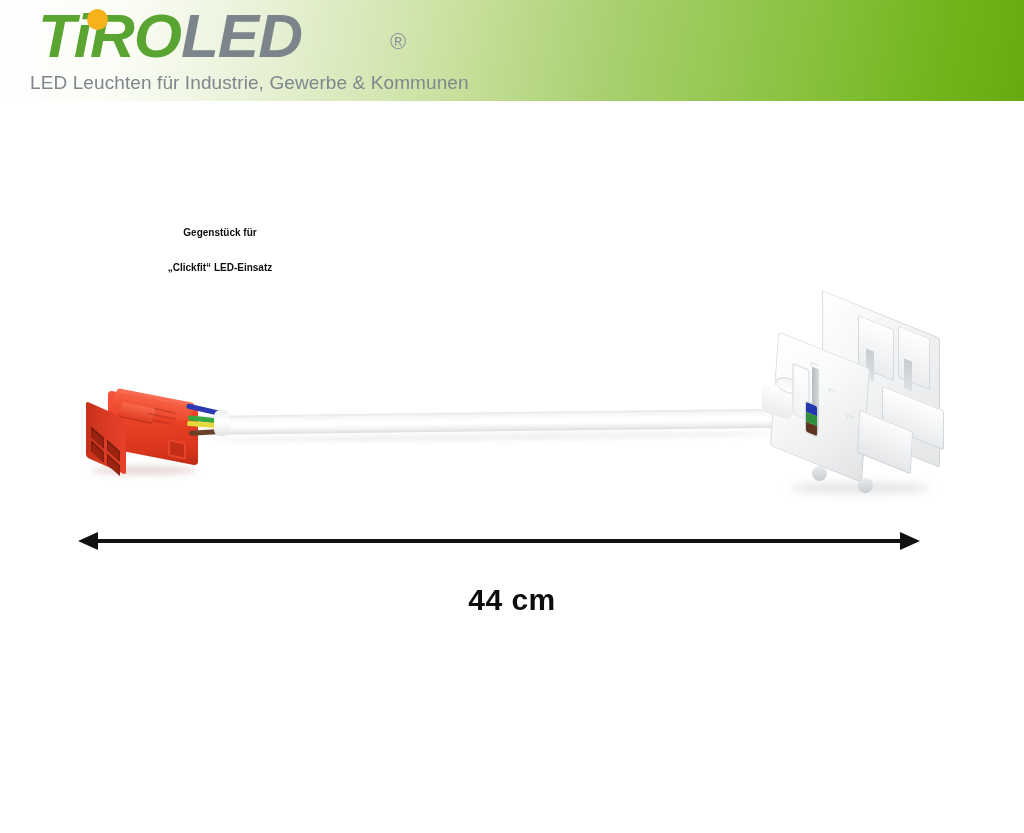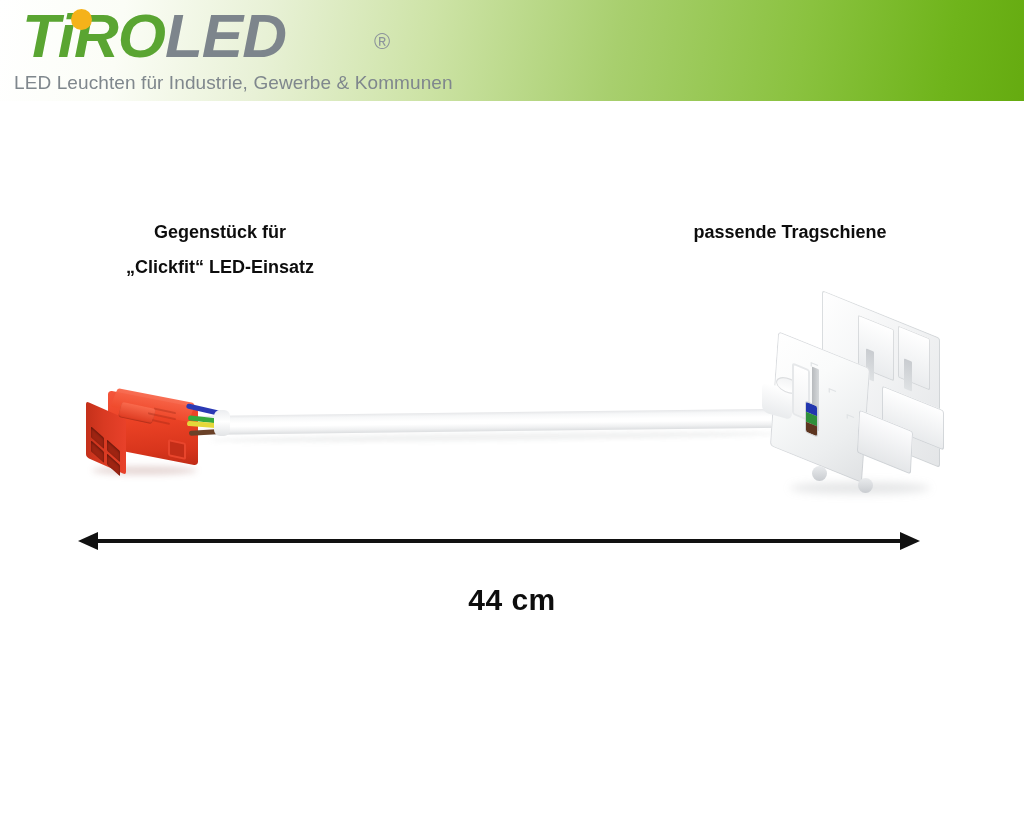--- a/index.html
+++ b/index.html
@@ -29,21 +29,21 @@
         #e8f1d6 26%,
         #cde3a6 42%,
         #a8cf6e 60%,
         #8ac23f 78%,
         #6fb41b 92%,
         #65ab10 100%);
   }
 
   .logo-wrap {
     position: absolute;
-    left: 8px;
+    left: 24px;
     top: 2px;
     width: 420px;
     height: 98px;
   }
 
   .logo-mark {
     position: absolute;
     left: 14px;
     top: 0px;
     font-size: 62px;
@@ -88,21 +88,21 @@
     font-size: 19px;
     color: #7f878d;
     letter-spacing: 0.1px;
     white-space: nowrap;
     font-family: "Liberation Sans", sans-serif;
   }
 
   
   .callout {
     position: absolute;
-    font-size: 18px;
+    font-size: 10px;
     font-weight: bold;
     color: #0d0d0d;
     line-height: 35px;
     text-align: center;
     white-space: nowrap;
   }
   .callout-left {
     left: 65px;
     top: 215px;
     width: 310px;
@@ -496,21 +496,20 @@
     <div class="logo-tagline">LED Leuchten für Industrie, Gewerbe &amp; Kommunen</div>
   </div>
 </div>
 
 <div class="callout callout-left">
   <div>Gegenstück für</div>
   <div>„Clickfit“ LED-Einsatz</div>
 </div>
 
 <div class="callout callout-right">
-  <div>passende Tragschiene</div>
 </div>
 
 <div class="cable-shadow"></div>
 <div class="cable"></div>
 
 <div class="red-shadow"></div>
 <div class="red-conn">
   <div class="red-body"></div>
   <div class="red-body-top"></div>
   <div class="red-face">

